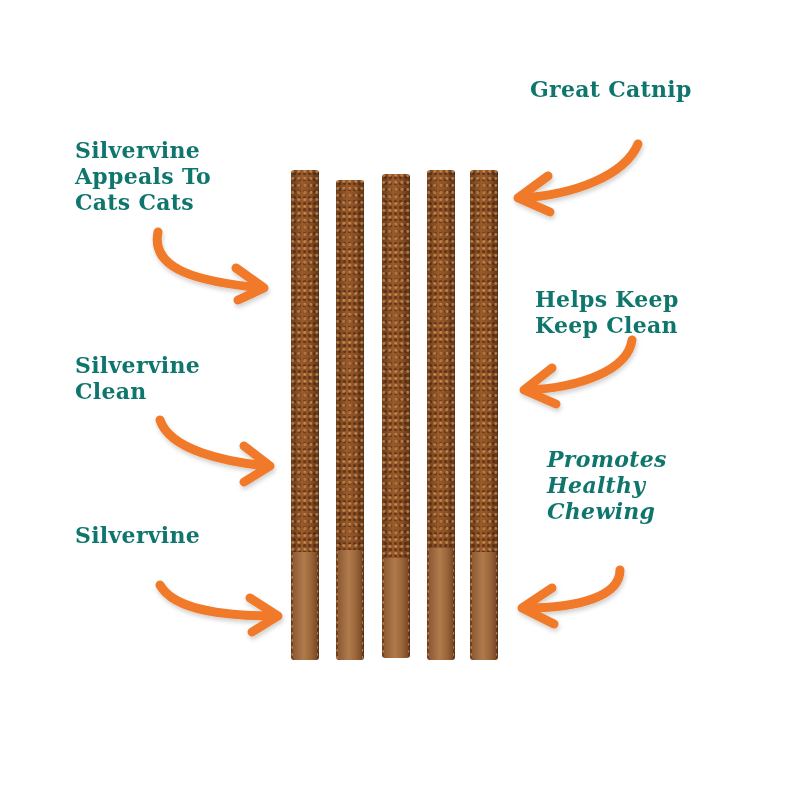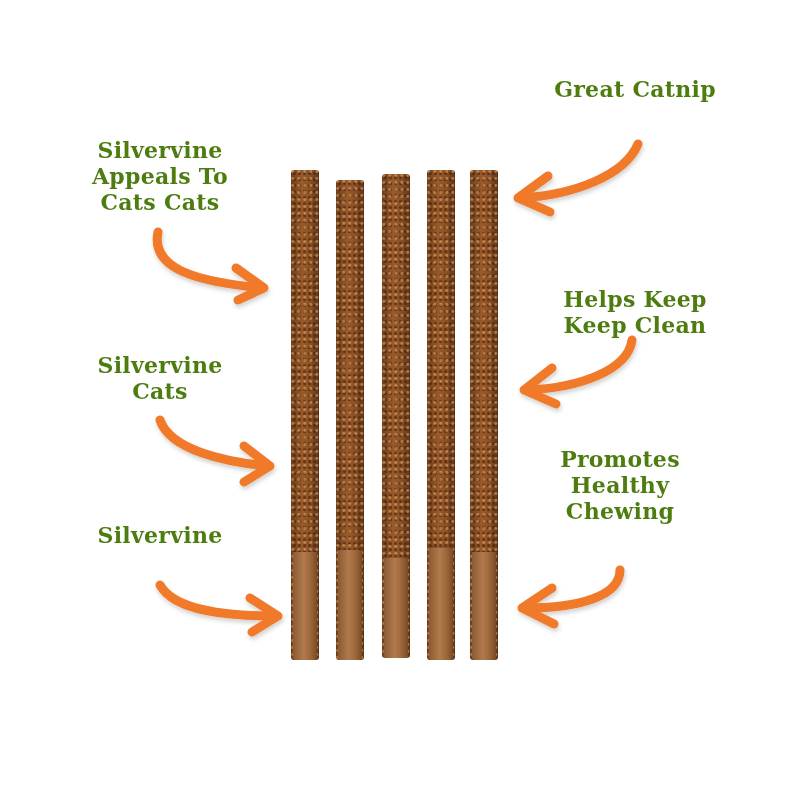--- a/index.html
+++ b/index.html
@@ -2,22 +2,22 @@
 <html><head>
 <meta charset="utf-8">
 <style>
   html, body { margin: 0; padding: 0; }
   body {
     width: 800px; height: 800px; background: #ffffff;
     position: relative; overflow: hidden;
     font-family: "DejaVu Serif", "Liberation Serif", serif;
   }
   .label {
-    position: absolute; color: #4d7c0f; font-weight: bold;
-    font-size: 22px; line-height: 26px; text-align: center;
+    position: absolute; color: #0f766e; font-weight: bold;
+    font-size: 22px; line-height: 26px; text-align: left;
     letter-spacing: 0.3px;
   }
   .arrow { position: absolute; overflow: visible; }
   .stick {
     position: absolute; width: 28px; border-radius: 3px;
     background:
       radial-gradient(circle at 30% 20%, rgba(230,170,100,0.55) 1px, transparent 2px) 0 0/6px 7px,
       radial-gradient(circle at 70% 60%, rgba(60,30,15,0.55) 1px, transparent 2px) 0 0/5px 6px,
       linear-gradient(90deg, #6b3d1c, #9a5a2a 40%, #8a4f24 70%, #5e3418);
   }
@@ -30,33 +30,33 @@
 </head>
 <body>
 
 <div class="label" style="left:75px; top:137px; width:170px;">
   <div>Silvervine</div>
   <div>Appeals To</div>
   <div>Cats Cats</div>
 </div>
 <div class="label" style="left:75px; top:352px; width:170px;">
   <div>Silvervine</div>
-  <div>Cats</div>
+  <div>Clean</div>
 </div>
 <div class="label" style="left:75px; top:522px; width:170px;">
   <div>Silvervine</div>
 </div>
 <div class="label" style="left:530px; top:76px; width:210px;">
   <div>Great Catnip</div>
 </div>
 <div class="label" style="left:535px; top:286px; width:200px;">
   <div>Helps Keep</div>
   <div>Keep Clean</div>
 </div>
-<div class="label" style="left:535px; top:446px; width:170px;">
+<div class="label" style="left:547px; top:446px; width:170px;font-style:italic;">
   <div>Promotes</div>
   <div>Healthy</div>
   <div>Chewing</div>
 </div>
 
 <svg class="arrow" width="800" height="800" style="left:0;top:0;">
   <defs>
     <filter id="sh" x="-20%" y="-20%" width="140%" height="140%">
       <feDropShadow dx="1" dy="3" stdDeviation="2" flood-color="#000" flood-opacity="0.18"></feDropShadow>
     </filter>

